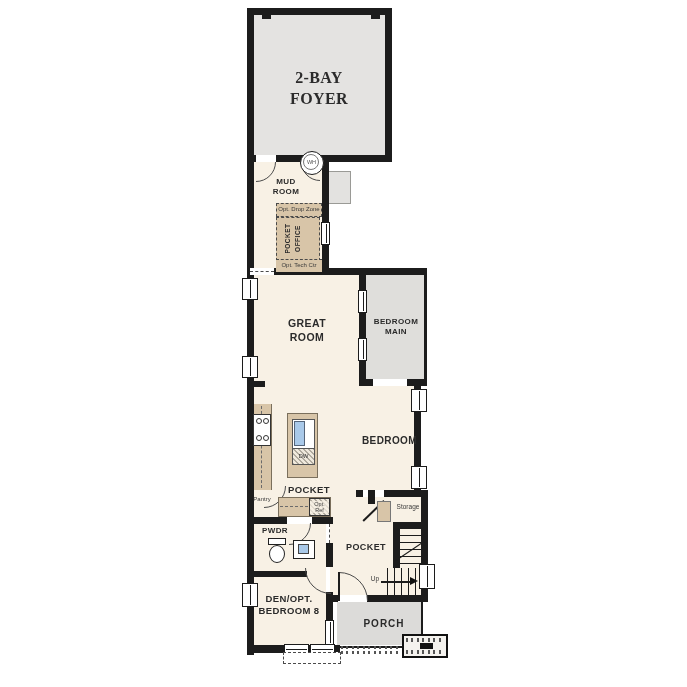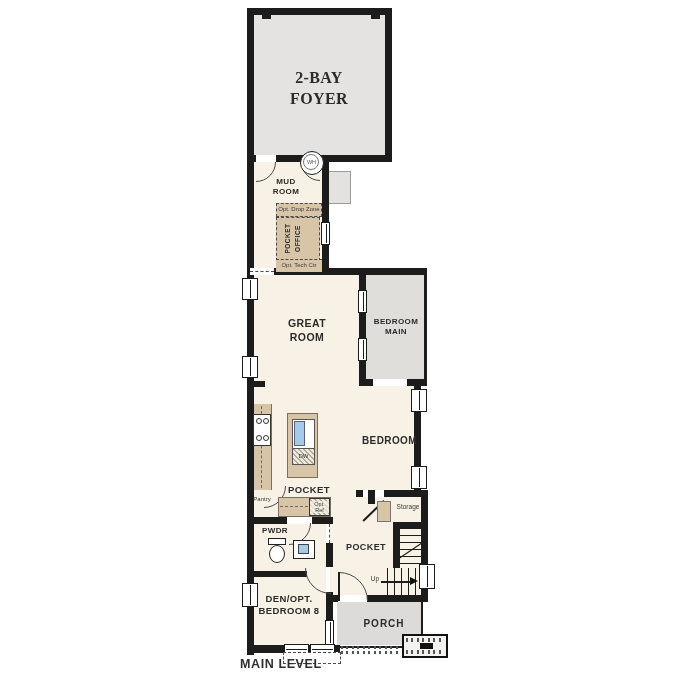--- a/index.html
+++ b/index.html
@@ -198,15 +198,14 @@
   <div class="lbl" style="left:360px;top:617px;width:48px;font-size:10px;letter-spacing:1px;">PORCH</div>
   <div class="dashbox" style="left:283px;top:652px;width:58px;height:12px;background:#fff;"></div>
   <div class="dashrow" style="left:341px;top:646px;width:60px;height:3px;"></div>
   <div class="dashrow" style="left:341px;top:651px;width:60px;height:3px;"></div>
   <div class="abs" style="left:402px;top:634px;width:46px;height:24px;background:#f4f2ee;border:2px solid #111;">
     <div class="dashrow" style="left:2px;top:2px;width:38px;height:4px;"></div>
     <div class="dashrow" style="left:2px;top:14px;width:38px;height:4px;"></div>
     <div class="abs" style="left:16px;top:7px;width:13px;height:6px;background:#111;"></div>
   </div>
 
-  <div class="lbl" style="left:240px;top:656px;width:130px;font-size:12.5px;text-align:left;letter-spacing:.6px;color:#2e2e2e;">MAIN LEVEL</div>
 
 </div>
 
 </body></html>

